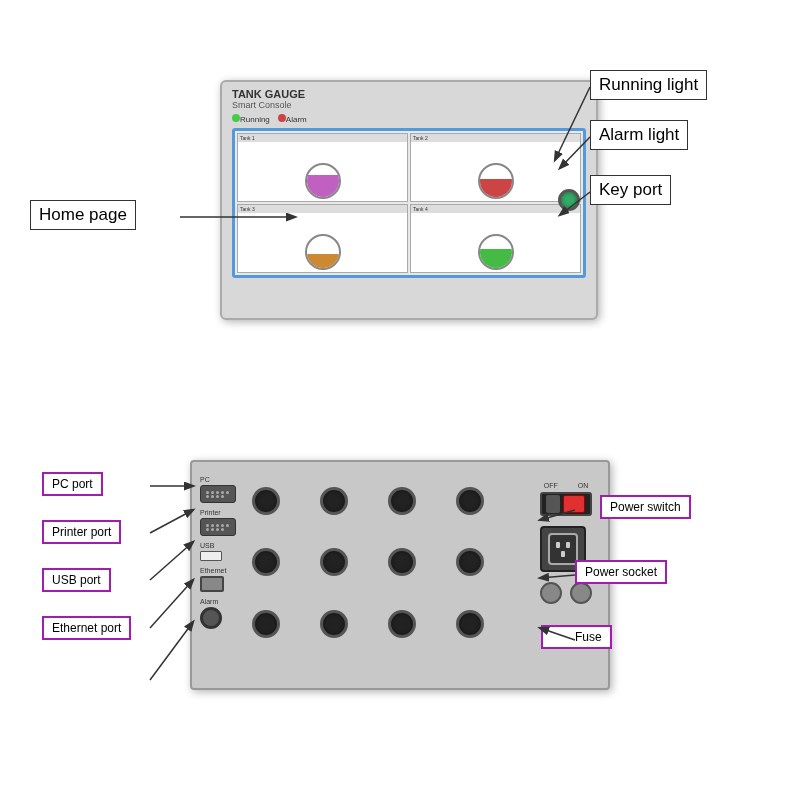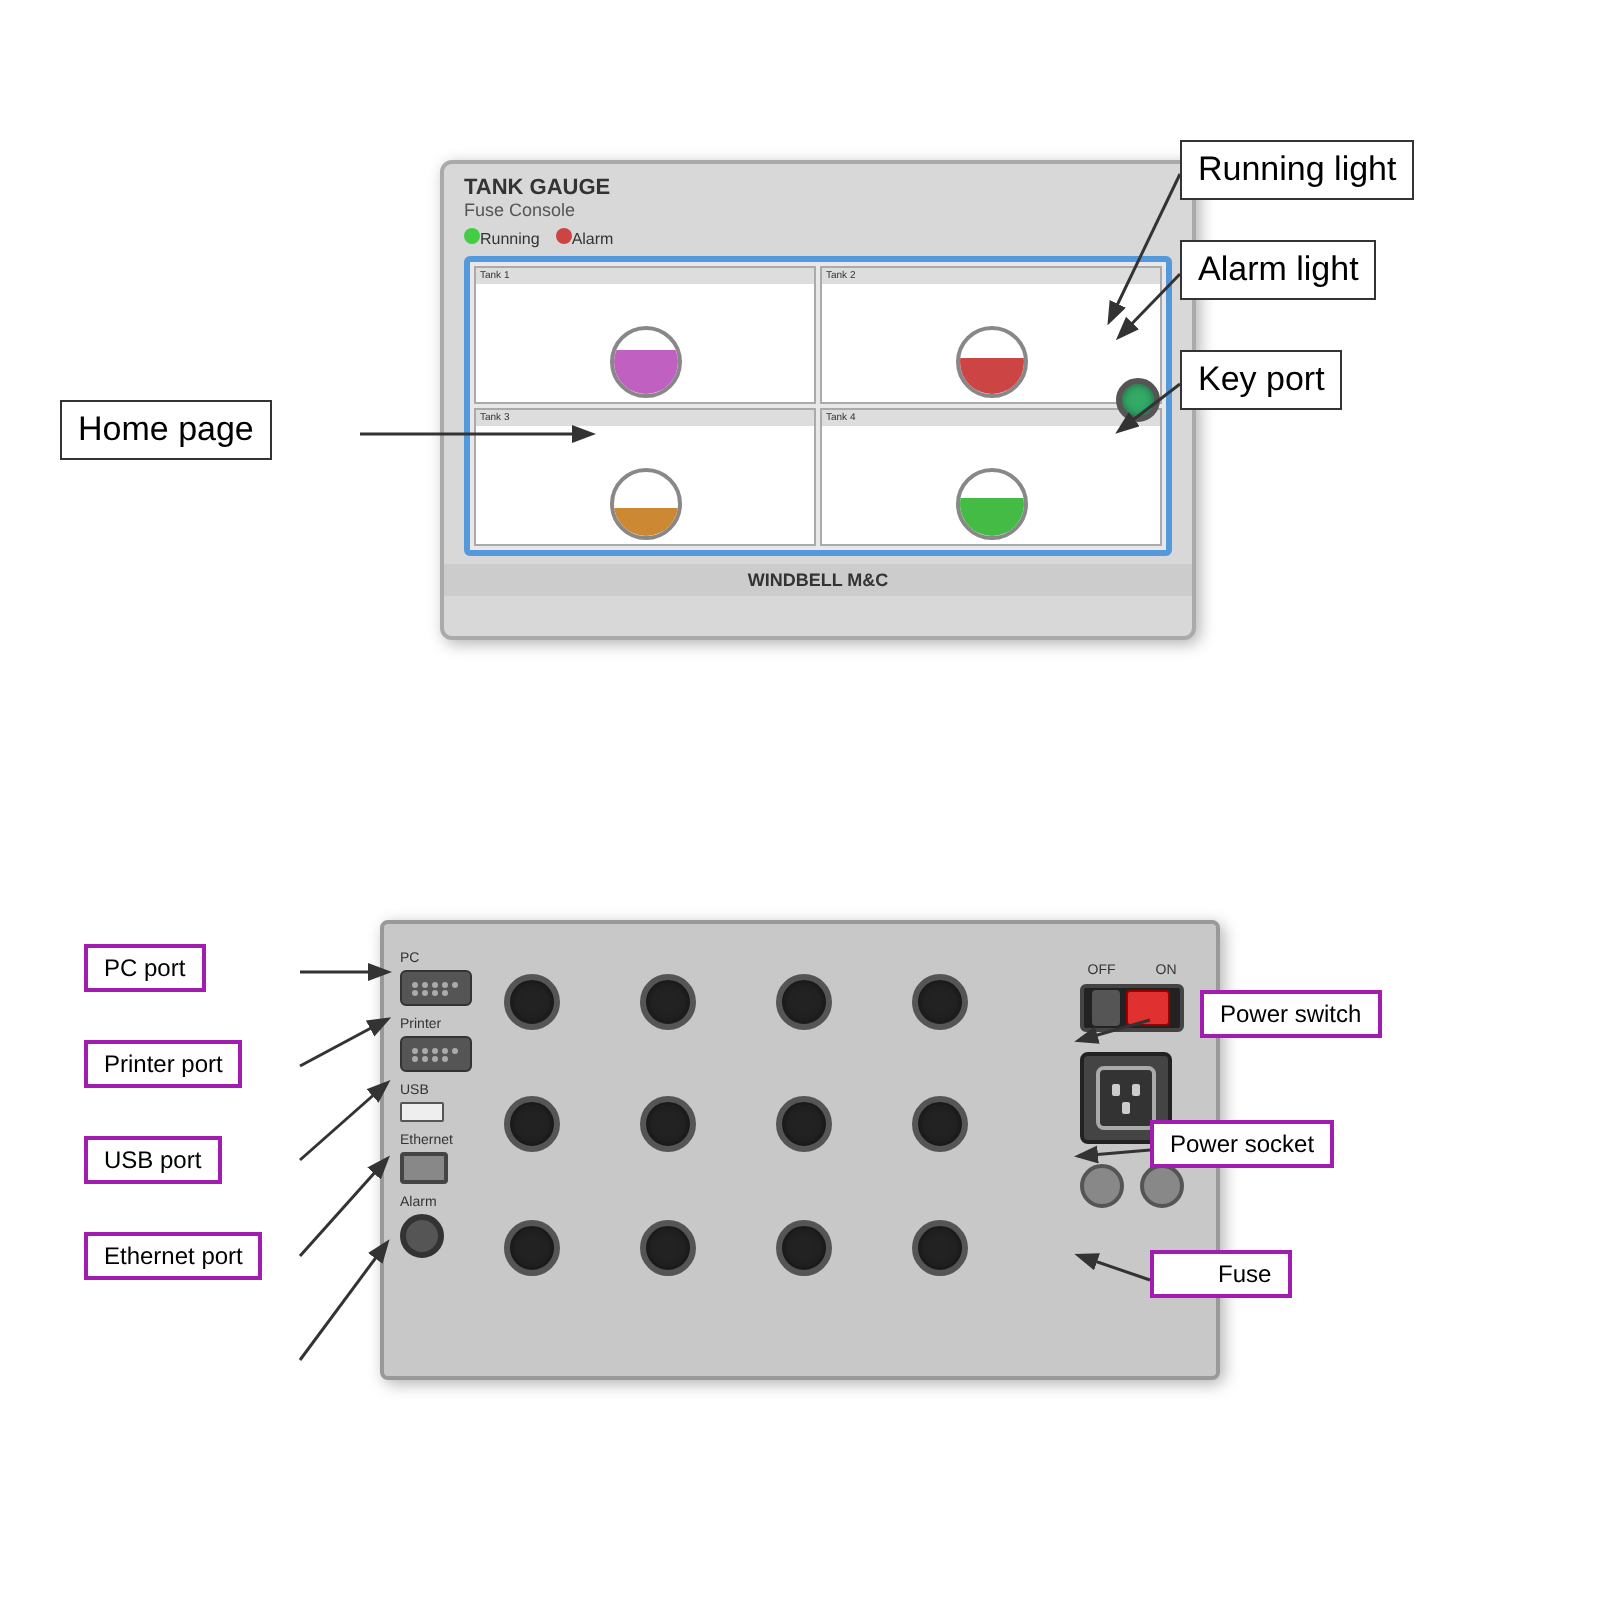--- a/index.html
+++ b/index.html
@@ -401,21 +401,21 @@
     }
   </style>
 </head>
 <body>
 
 <div class="top-section">
 
   <div class="front-panel">
     <div class="panel-header">
       <div class="panel-title">TANK GAUGE</div>
-      <div class="panel-subtitle">Fuse Console</div>
+      <div class="panel-subtitle">Smart Console</div>
     </div>
     <div class="indicator-row">
       <div class="indicator-item">
         <div class="led led-green"></div>
         <span>Running</span>
       </div>
       <div class="indicator-item">
         <div class="led led-red"></div>
         <span>Alarm</span>
       </div>
@@ -449,21 +449,20 @@
         <div class="tank-cell">
           <div class="tank-cell-header">Tank 4</div>
           <div class="tank-visual">
             <div class="tank-circle">
               <div class="tank-fill" style="height:60%;background:#44bb44;"></div>
             </div>
           </div>
         </div>
       </div>
     </div>
-    <div class="brand-strip">WINDBELL M&amp;C</div>
     <div class="key-port"></div>
   </div>
 
   <div class="label-box" style="left:590px;top:10px;">Running light</div>
   <div class="label-box" style="left:590px;top:60px;">Alarm light</div>
   <div class="label-box" style="left:590px;top:115px;">Key port</div>
   <div class="label-box" style="left:30px;top:140px;">Home page</div>
 
   <svg class="arrows-top">
 
@@ -576,21 +575,21 @@
       </div>
     </div>
   </div>
 
   <div class="label-box-bottom" style="left:42px;top:42px;">PC port</div>
   <div class="label-box-bottom" style="left:42px;top:90px;">Printer port</div>
   <div class="label-box-bottom" style="left:42px;top:138px;">USB port</div>
   <div class="label-box-bottom" style="left:42px;top:186px;text-align:right;">Ethernet port</div>
   <div class="label-box-bottom" style="left:600px;top:65px;">Power switch</div>
   <div class="label-box-bottom" style="left:575px;top:130px;">Power socket</div>
-  <div class="label-box-bottom" style="left:575px;top:195px;padding-left:32px;">Fuse</div>
+  <div class="label-box-bottom" style="left:541px;top:195px;padding-left:32px;">Fuse</div>
 
   <svg class="arrows-bottom">
     <defs>
       <marker id="arr2" markerWidth="8" markerHeight="8" refX="6" refY="3" orient="auto">
         <path d="M0,0 L0,6 L8,3 z" fill="#333"></path>
       </marker>
     </defs>
 
     <line x1="150" y1="56" x2="193" y2="56" stroke="#333" stroke-width="1.5" marker-end="url(#arr2)"></line>
 

